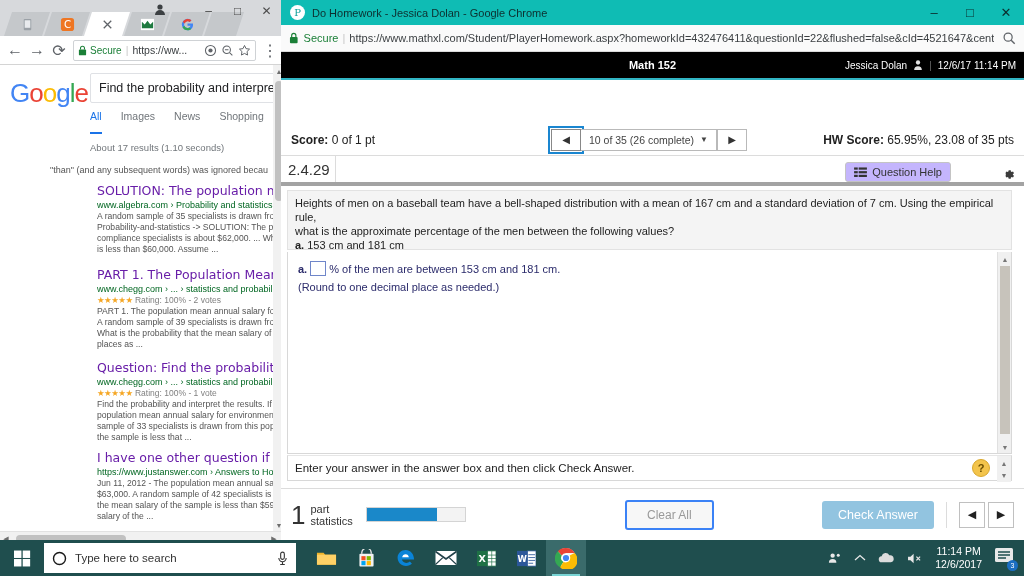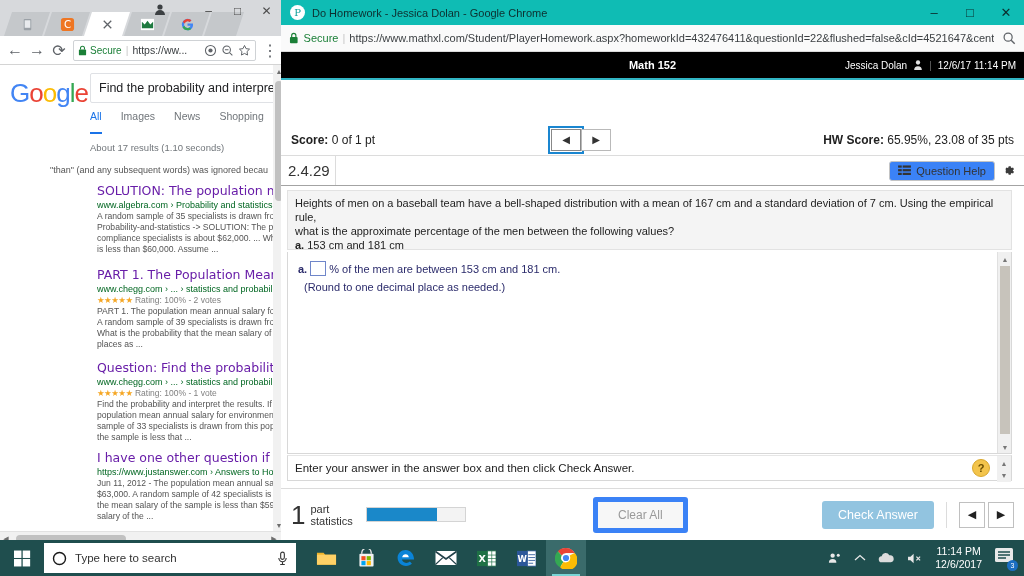--- a/index.html
+++ b/index.html
@@ -183,42 +183,42 @@
   #mx-qselect {
     height: 22px; border-top: 1px solid #b9b9b9; border-bottom: 1px solid #b9b9b9;
     border-left: none; border-right: 1px solid #b9b9b9;
     background: #fff; padding: 0 8px; display: flex; align-items: center; gap: 6px;
     font-size: 10.5px; color: #444;
   }
   #mx-hwscore { position: absolute; right: 10px; font-size: 12px; }
 
   #mx-qidbar {
     position: absolute; left: 0; top: 104px; width: 743px; height: 30px;
-    border-bottom: 1px solid #a3a3a3; display: flex; align-items: center;
+    border-bottom: 4px solid #a3a3a3; display: flex; align-items: flex-end; gap: 44px;
   }
   #mx-qid { width: 55px; padding-left: 7px; font-size: 15px; color: #333; border-right: 1px solid #dcdcdc; height:100%; display:flex; align-items:center;}
   #mx-qhelp {
     margin-left: auto; margin-right: 6px; display: flex; align-items: center; gap: 5px;
-    border: 1px solid #c4c4c4; border-radius: 3px; background: #3b82f6;
+    border: 1px solid #c4c4c4; border-radius: 3px; background: #c4b5fd;
     padding: 3px 8px; font-size: 11px; color: #333;
   }
   #mx-gear { margin-right: 8px; font-size: 15px; color: #3b3b3b; }
 
   #mx-problem {
     position: absolute; left: 6px; top: 138px; width: 725px; height: 60px;
     background: #f4f4f4; border: 1px solid #e2e2e2; padding: 5px 7px;
     font-size: 11px; color: #222; line-height: 14px;
   }
   #mx-answerpane {
     position: absolute; left: 6px; top: 200px; width: 725px; height: 202px;
     border: 1px solid #d8d8d8; border-top: none; background: #fff; overflow: hidden;
   }
   #mx-ansline { position:absolute; left: 10px; top: 9px; font-size: 11px; color: #2b2b6b; display:flex; align-items:center; gap:3px;}
   #mx-ansbox { width: 16px; height: 15px; border: 1px solid #6f86c9; background: #fff; display:inline-block;}
-  #mx-roundnote { position: absolute; left: 16px; top: 29px; font-size: 11px; color: #2b2b6b; }
+  #mx-roundnote { position: absolute; left: 10px; top: 29px; font-size: 11px; color: #2b2b6b; }
   #mx-ansscroll { position:absolute; right:0; top:0; width: 14px; height: 202px; background: #f0f0f0; border-left:1px solid #e0e0e0;}
   #mx-ansthumb { position:absolute; left:2px; top:14px; width:10px; height:168px; background:#c7c3bb;}
   .mx-sb-arrow { position:absolute; left:0; width:14px; height:14px; display:flex;align-items:center;justify-content:center;font-size:7px;color:#777;}
 
   #mx-instructionbar {
     position: absolute; left: 6px; top: 403px; width: 725px; height: 26px;
     border: 1px solid #d8d8d8; border-top: 1px solid #e6e6e6;
     display: flex; align-items: center; padding: 0 7px; font-size: 11.5px; color: #222;
   }
   #mx-help-circle {
@@ -230,21 +230,21 @@
 
   #mx-bottombar {
     position: absolute; left: 0; bottom: 0; width: 743px; height: 52px;
     border-top: 1px solid #dcdcdc; display: flex; align-items: center; padding: 0 10px;
   }
   #mx-partcount { font-size: 26px; color: #333; line-height: 1; }
   #mx-partlabel { font-size: 11px; color: #333; line-height: 12px; margin-left: 5px; }
   #mx-progress { margin-left: 13px; width: 100px; height: 15px; background: #f3f3f3; border: 1px solid #d4d4d4; }
   #mx-progfill { height: 100%; background: #1a88c9; }
   #mx-clearall {
-    position: absolute; left: 312px; border: 5px solid #3b82f6; background: #f7f7f7;
+    position: absolute; left: 344px; border: 2px solid #3b82f6; background: #f7f7f7;
     color: #999; padding: 6px 20px; font-size: 12px; border-radius: 3px;
   }
   #mx-checkanswer {
     margin-left: auto; background: #92c4e0; color: #fff; border: none;
     padding: 7px 16px; font-size: 12.5px; border-radius: 3px; font-family: "Liberation Sans", sans-serif;
   }
   .mx-botnav {
     width: 26px; height: 26px; border: 1px solid #c0c0c0; background: #fff;
     display: flex; align-items: center; justify-content: center; font-size: 11px; color: #222;
   }
@@ -477,20 +477,24 @@
       </div>
 
 
       <div id="mx-scorebar">
         <div id="mx-score">
           <b>Score:</b>
           <span>0 of 1 pt</span>
         </div>
         <div id="mx-qnav">
           <div class="mx-navbtn focus">◀</div>
+          <div id="mx-qselect">
+            <span>10 of 35 (26 complete)</span>
+            <span style="font-size:8px;">▼</span>
+          </div>
           <div class="mx-navbtn">▶</div>
         </div>
         <div id="mx-hwscore">
           <b>HW Score:</b>
           <span>65.95%, 23.08 of 35 pts</span>
         </div>
       </div>
 
       <div id="mx-qidbar">
         <div id="mx-qid">2.4.29</div>

